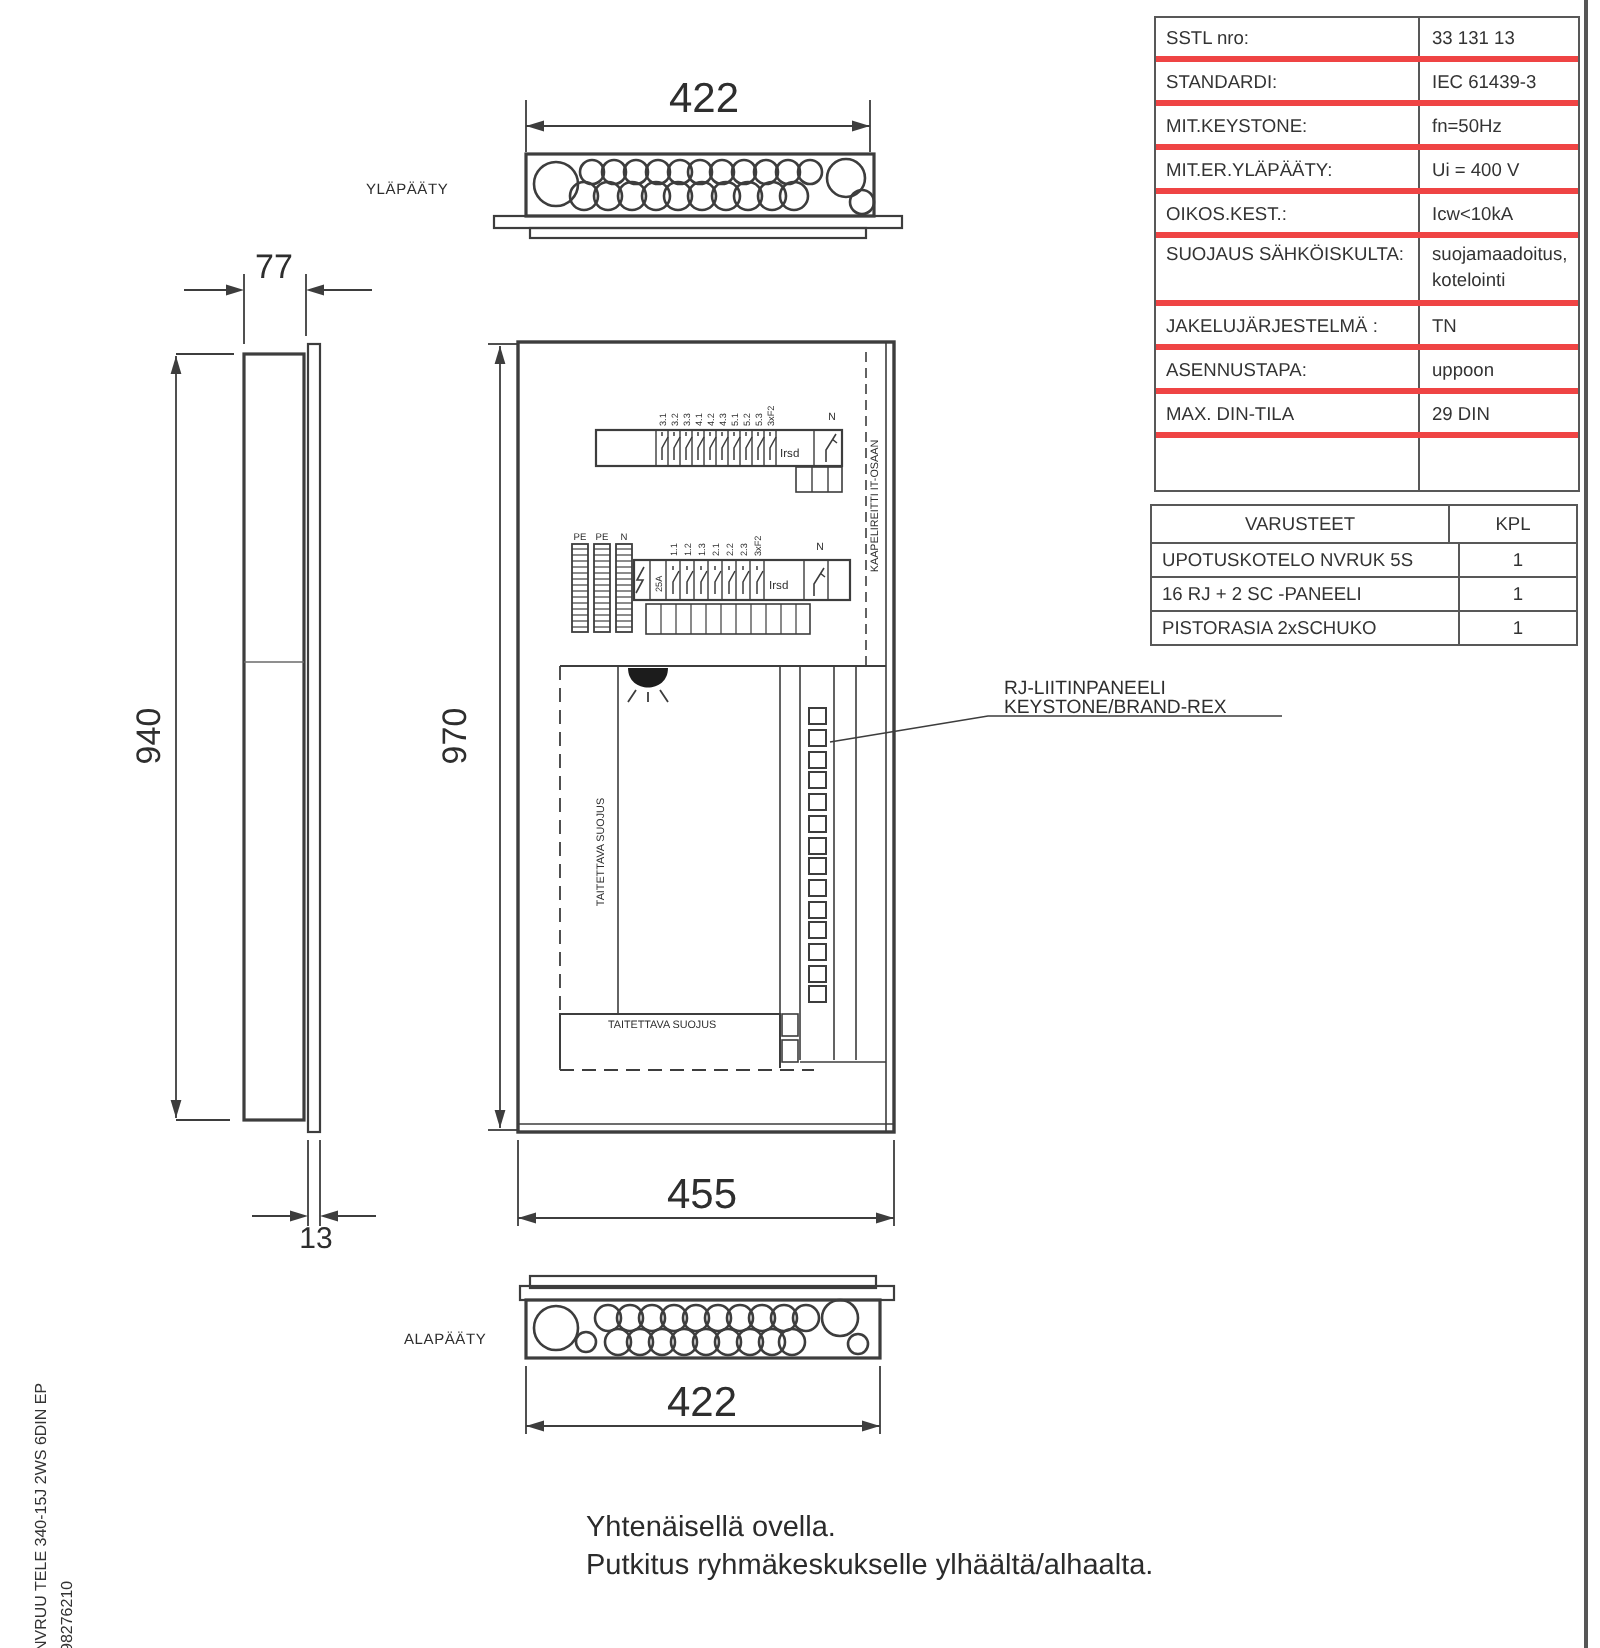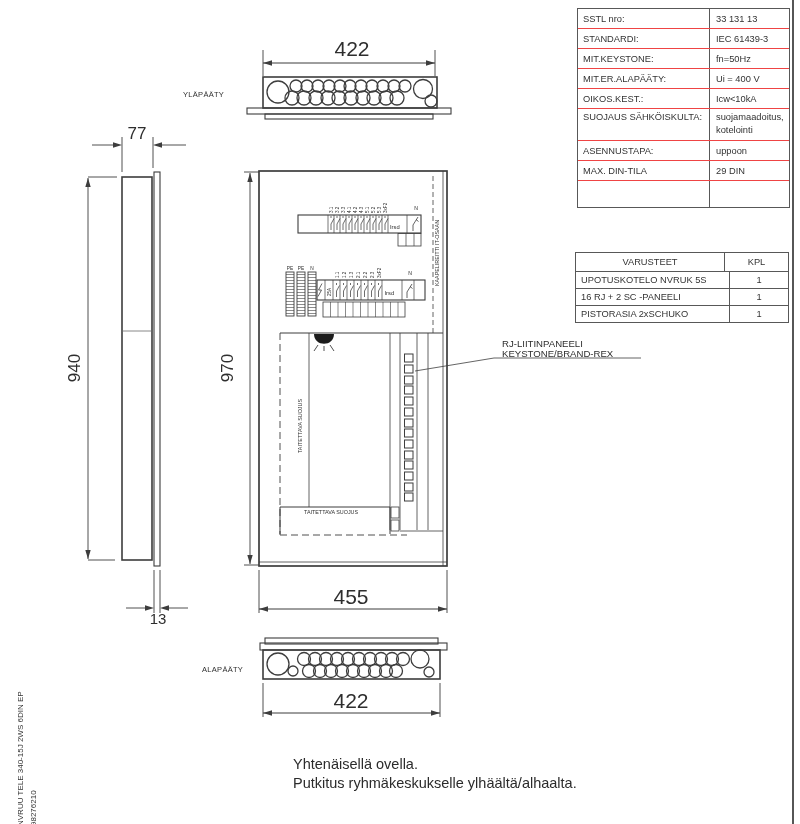--- a/index.html
+++ b/index.html
@@ -4,21 +4,21 @@
 <style>
   html,body{margin:0;padding:0;background:#ededed;}
   .sheet{position:relative;width:800px;height:824px;background:#ffffff;
          font-family:"Liberation Sans",sans-serif;color:#2e2e2e;overflow:hidden;}
   .sheet svg{position:absolute;left:0;top:0;}
   .sheet svg text{font-family:"Liberation Sans",sans-serif;fill:#2e2e2e;}
 
   
   .itable{position:absolute;left:577px;top:8px;width:211px;border:1px solid #585858;
           font-size:9.3px;color:#333;background:#fff;}
-  .irow{display:flex;border-bottom:1px solid #ef4444;}
+  .irow{display:flex;border-bottom:3px solid #ef4444;}
   .irow:last-child{border-bottom:none;}
   .ilbl{width:126px;border-right:1px solid #585858;padding-left:5px;display:flex;align-items:center;}
   .ival{flex:1;padding-left:6px;display:flex;align-items:center;}
   .h20{height:19px;}
   .h32{height:31px;}
   .h27{height:26px;}
   .irow.tall .ilbl,.irow.tall .ival{align-items:flex-start;padding-top:2px;line-height:13px;display:block;}
 
   
   .etable{position:absolute;left:575px;top:252px;width:212px;border:1px solid #585858;
@@ -274,35 +274,39 @@
   </div>
   <div class="irow h20">
     <div class="ilbl">STANDARDI:</div>
     <div class="ival">IEC 61439-3</div>
   </div>
   <div class="irow h20">
     <div class="ilbl">MIT.KEYSTONE:</div>
     <div class="ival">fn=50Hz</div>
   </div>
   <div class="irow h20">
-    <div class="ilbl">MIT.ER.ALAPÄÄTY:</div>
+    <div class="ilbl">MIT.ER.YLÄPÄÄTY:</div>
     <div class="ival">Ui = 400 V</div>
   </div>
   <div class="irow h20">
     <div class="ilbl">OIKOS.KEST.:</div>
     <div class="ival">Icw&lt;10kA</div>
   </div>
   <div class="irow h32 tall">
     <div class="ilbl">SUOJAUS SÄHKÖISKULTA:</div>
     <div class="ival">
       <div>suojamaadoitus,</div>
       <div>kotelointi</div>
     </div>
   </div>
   <div class="irow h20">
+    <div class="ilbl">JAKELUJÄRJESTELMÄ :</div>
+    <div class="ival">TN</div>
+  </div>
+  <div class="irow h20">
     <div class="ilbl">ASENNUSTAPA:</div>
     <div class="ival">uppoon</div>
   </div>
   <div class="irow h20">
     <div class="ilbl">MAX. DIN-TILA</div>
     <div class="ival">29 DIN</div>
   </div>
   <div class="irow h27">
     <div class="ilbl"></div>
     <div class="ival"></div>

